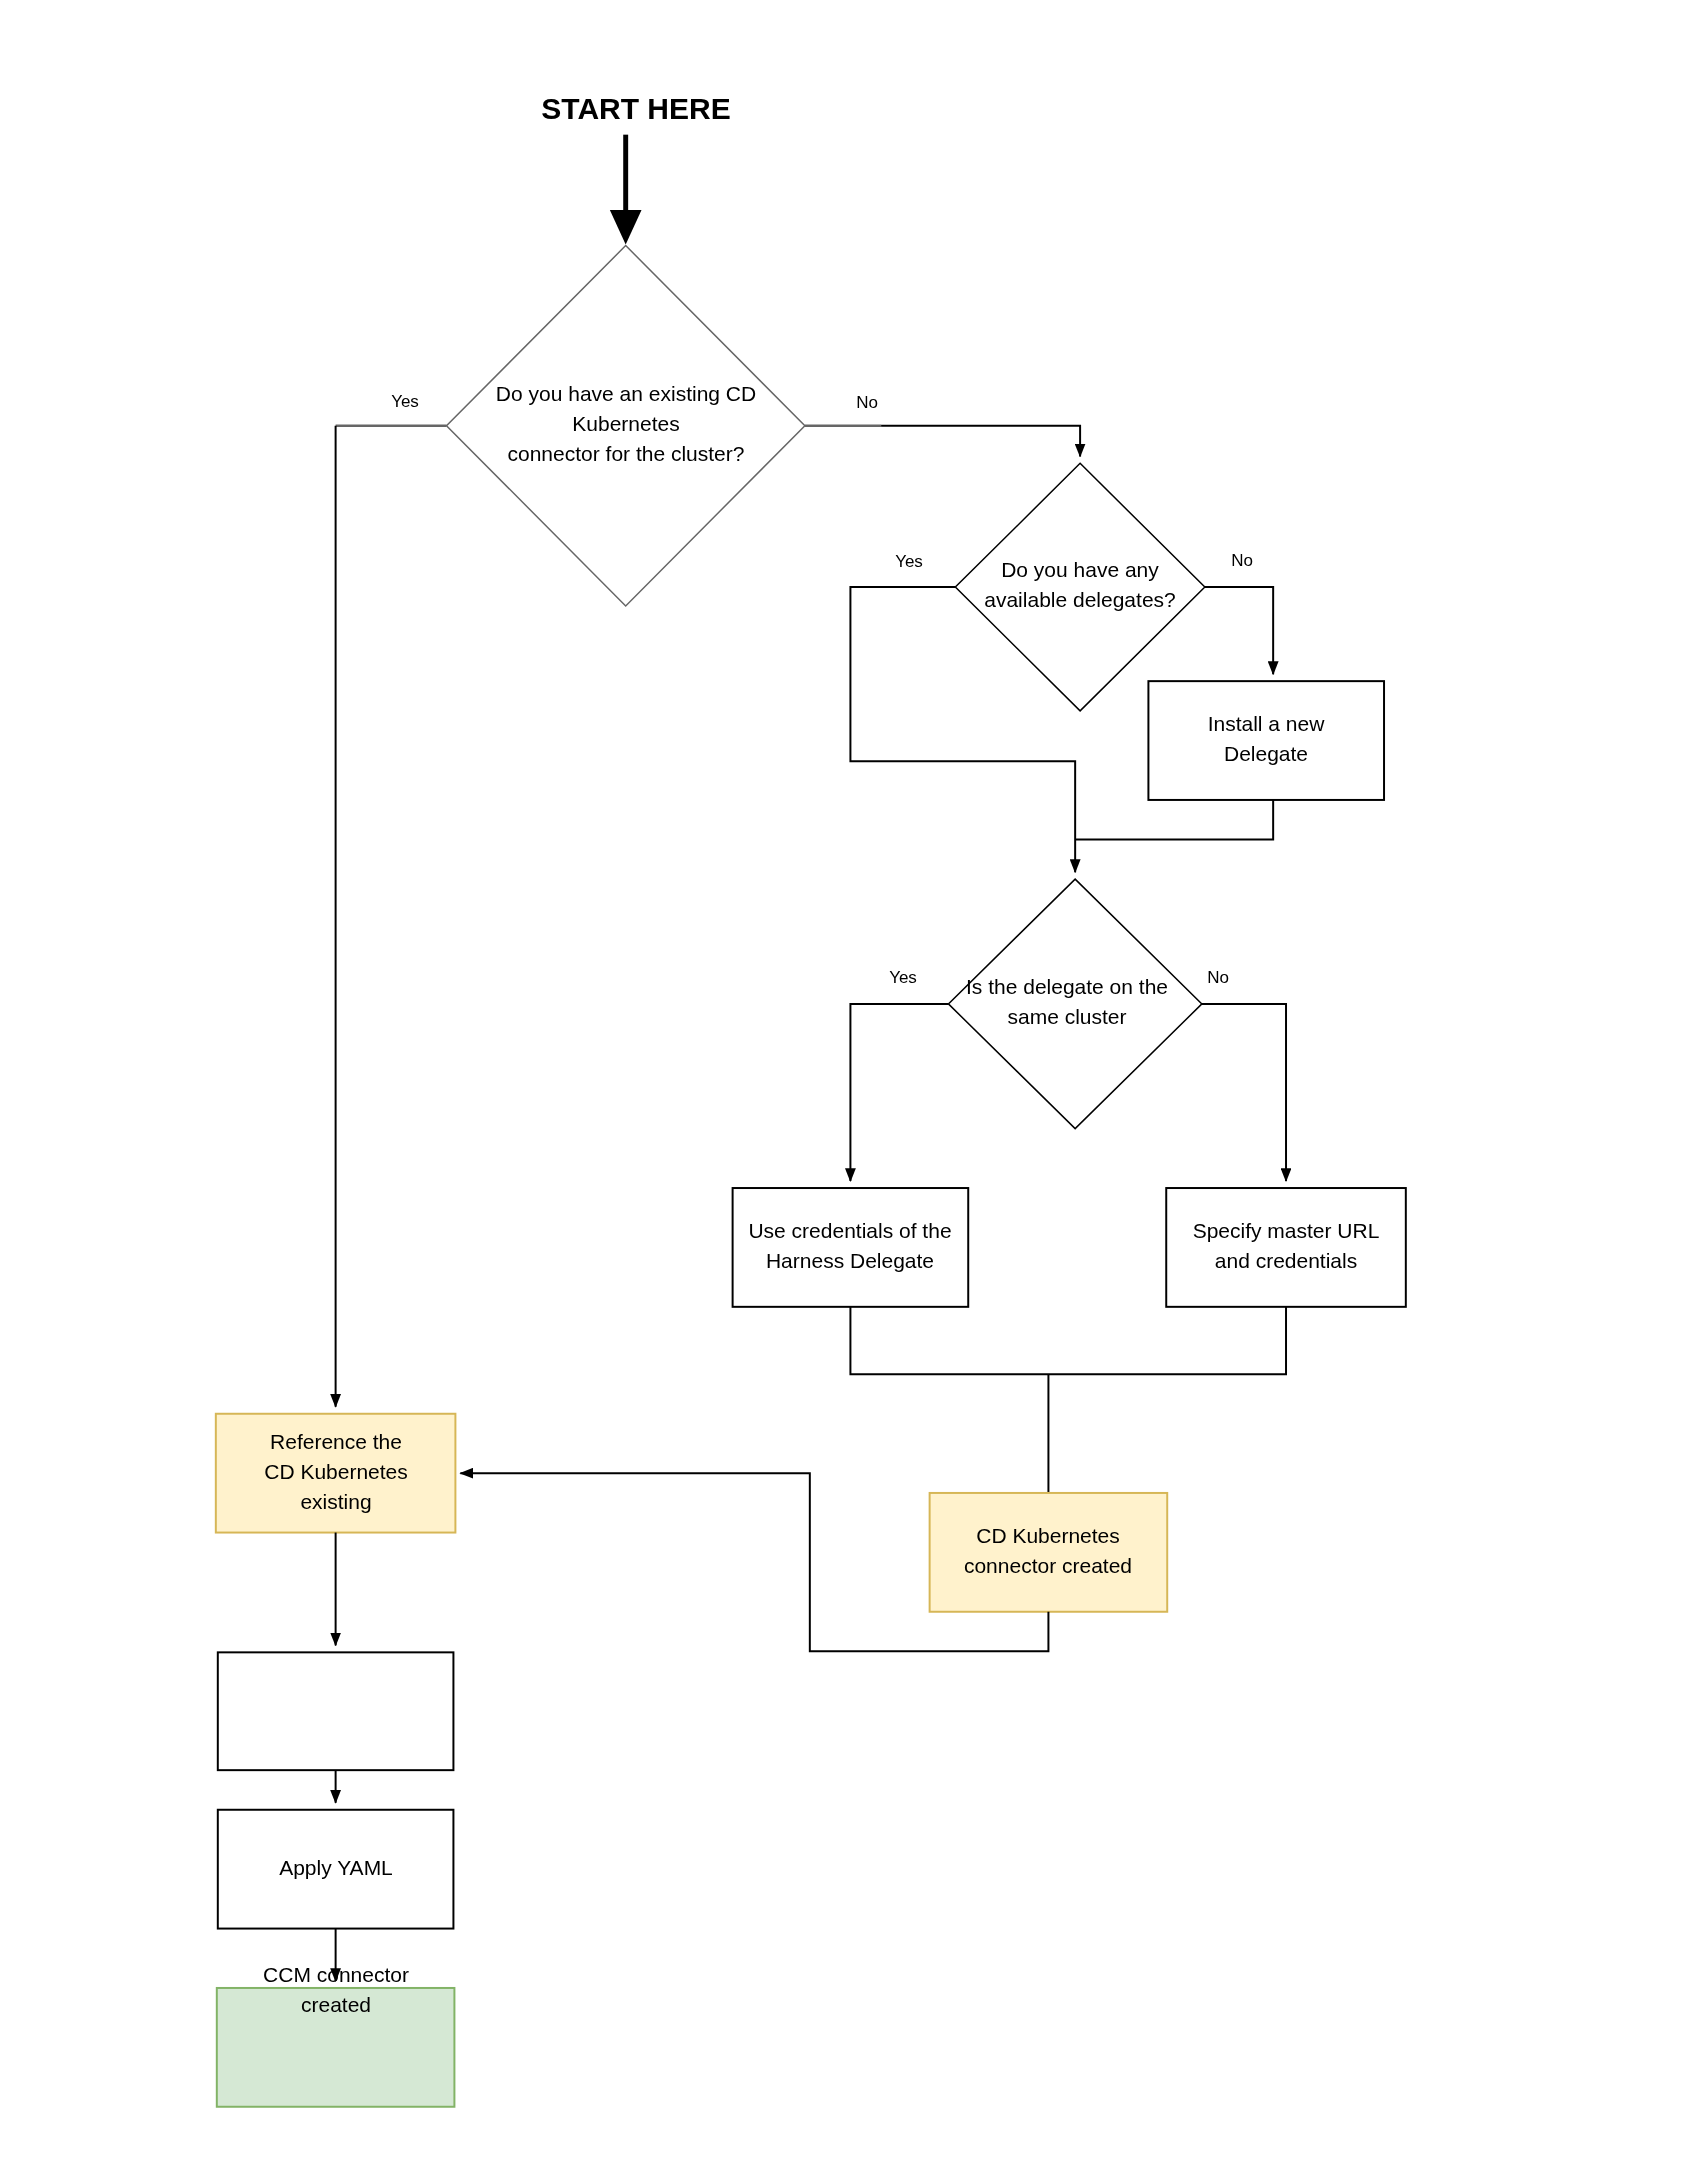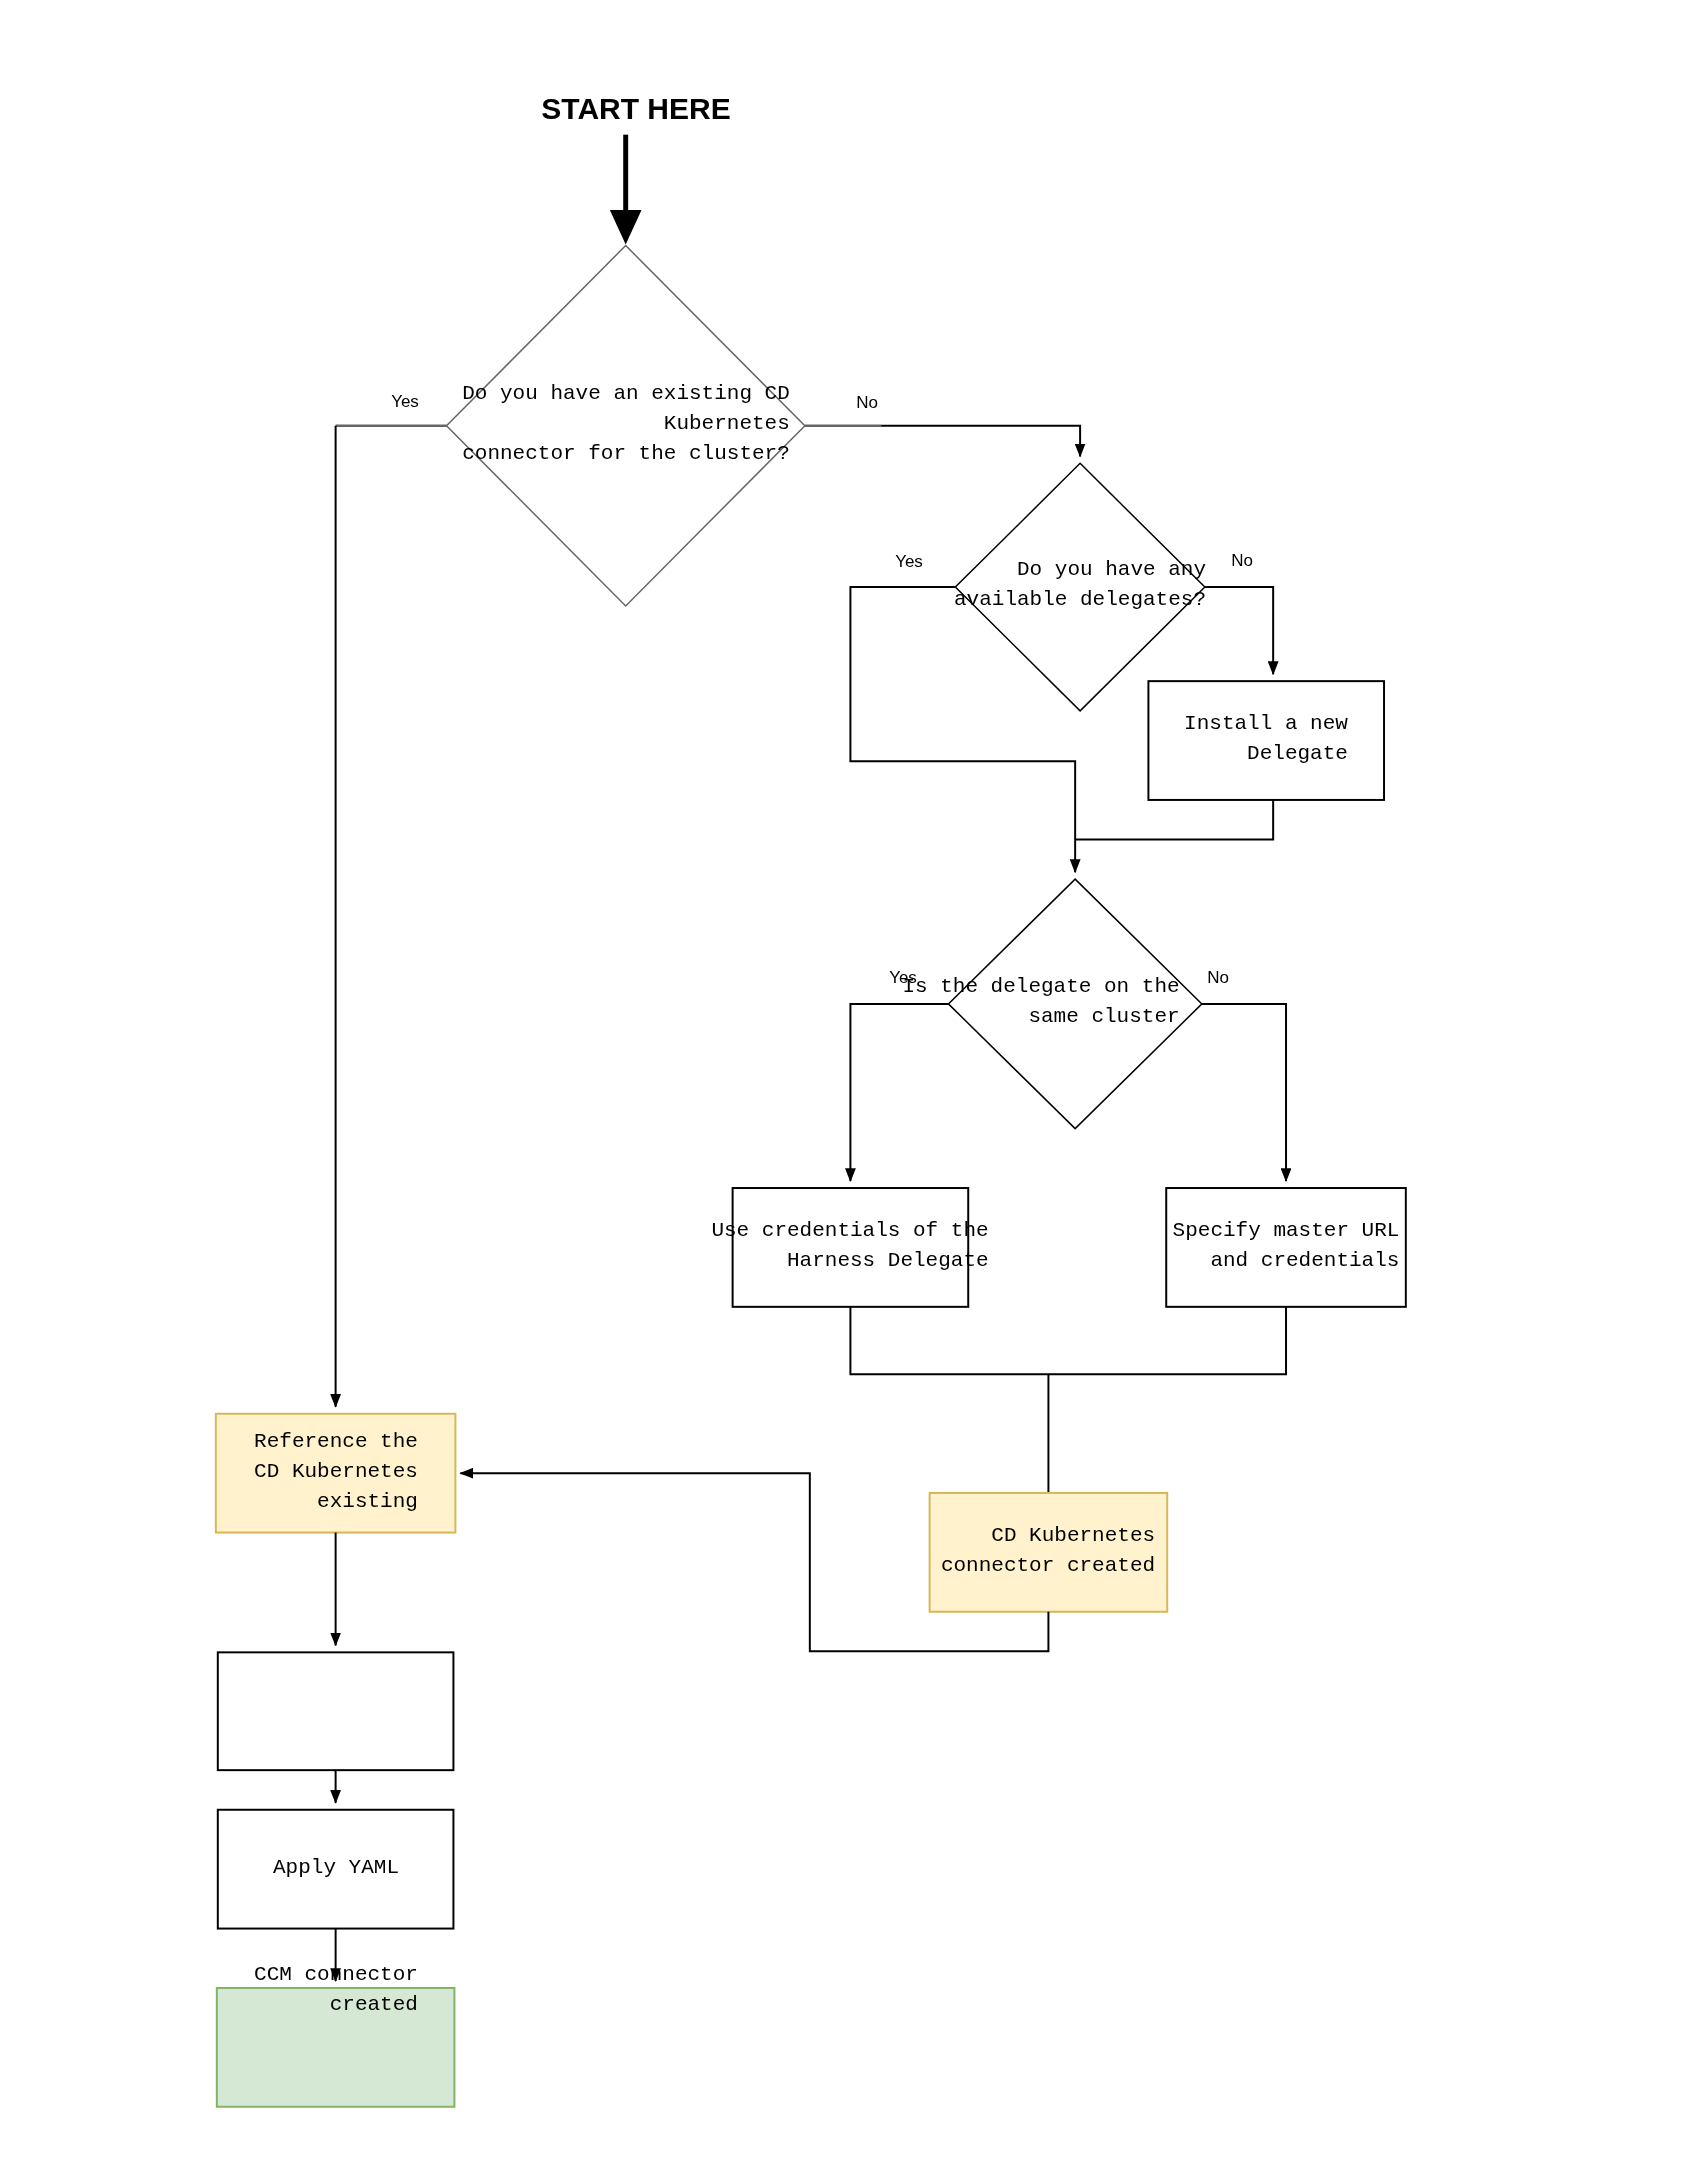--- a/index.html
+++ b/index.html
@@ -10,25 +10,24 @@
     background: #ffffff;
     font-family: "Liberation Sans", sans-serif;
     color: #000000;
     overflow: hidden;
   }
   #shapes { position: absolute; left: 0; top: 0; width: 1685px; height: 2184px; }
   .lbl {
     position: absolute;
     transform: translate(-50%, -50%);
     white-space: pre;
-    text-align: right;
+    text-align: center;
     font-size: 21px;
     line-height: 1.42;
     color: #000000;
-    font-family: Liberation Mono, monospace;
   }
   .title {
     position: absolute;
     transform: translate(-50%, -50%);
     white-space: pre;
     text-align: center;
     font-size: 30px;
     font-weight: 700;
     color: #000000;
   }
@@ -114,21 +113,21 @@
 
   <div class="lbl" style="left:1080px; top:585px;">Do you have any
 available delegates?</div>
 
   <div class="edge-lbl" style="left:909px; top:562px;">Yes</div>
   <div class="edge-lbl" style="left:1242px; top:561px;">No</div>
 
   <div class="lbl" style="left:1266px; top:739px;">Install a new
 Delegate</div>
 
-  <div class="lbl" style="left:1041px; top:1002px;">Is the delegate on the
+  <div class="lbl" style="left:1067px; top:1002px;">Is the delegate on the
 same cluster</div>
 
   <div class="edge-lbl" style="left:903px; top:978px;">Yes</div>
   <div class="edge-lbl" style="left:1218px; top:978px;">No</div>
 
   <div class="lbl" style="left:850px; top:1246px;">Use credentials of the
 Harness Delegate</div>
   <div class="lbl" style="left:1286px; top:1246px;">Specify master URL
 and credentials</div>
 

